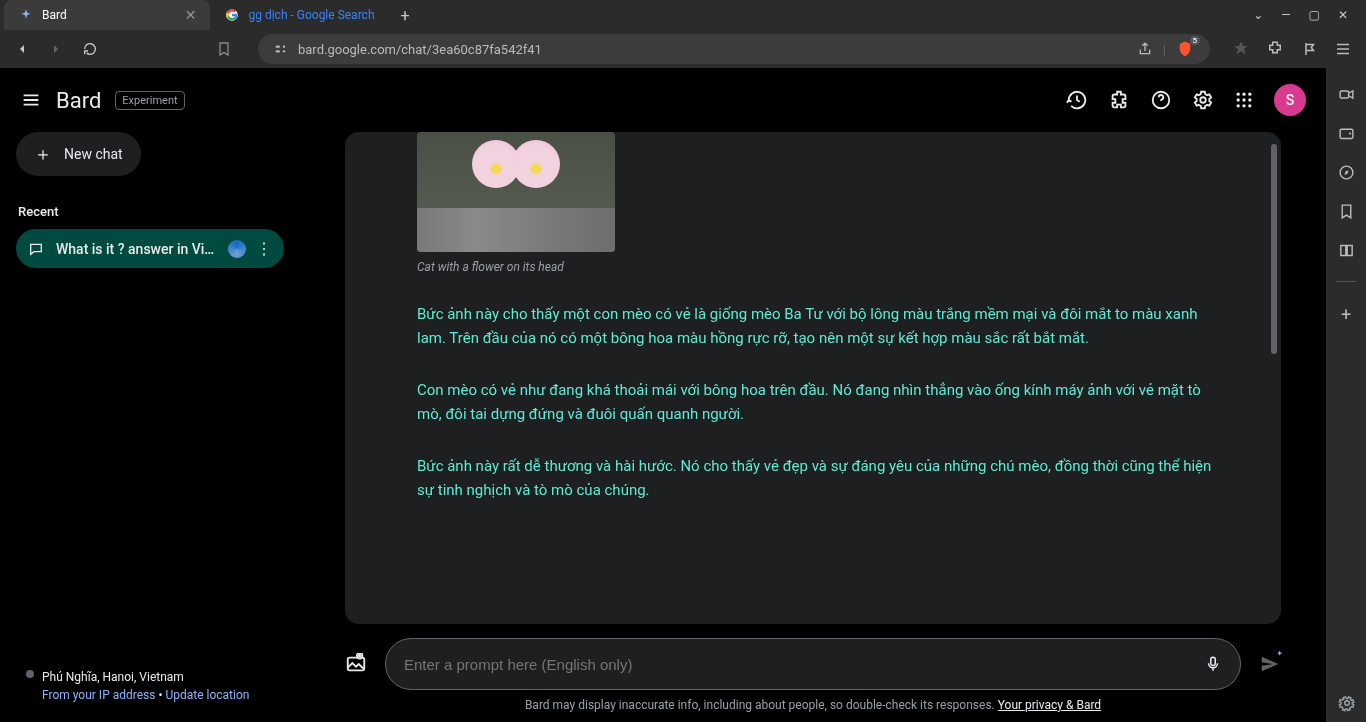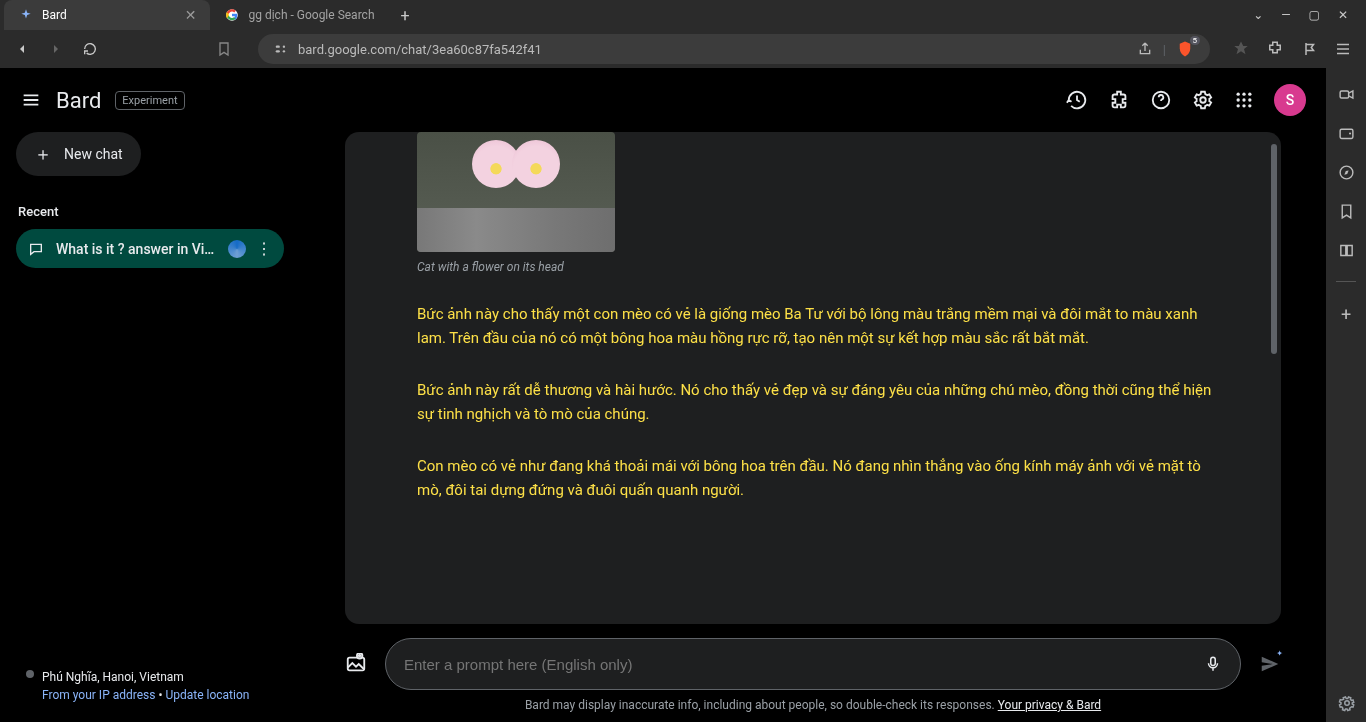--- a/index.html
+++ b/index.html
@@ -7,21 +7,21 @@
   width: 1366px; height: 722px;
   font-family: -apple-system, BlinkMacSystemFont, "Segoe UI", Roboto, Arial, sans-serif;
   background: #1a1a1a; color: #e8eaed; overflow: hidden;
   display: flex; flex-direction: column;
 }
 .titlebar {
   height: 30px; background: #2b2b2b; display: flex; align-items: center;
   padding: 0 4px;
 }
 .tab { display: flex; align-items: center; gap: 8px; padding: 0 14px; height: 30px;
-  font-size: 12px; color: #a3a3a3; position: relative; }
+  font-size: 12px; color: #3b82f6; position: relative; }
 .tab.active { background: #3b3b3b; border-radius: 8px 8px 0 0; color: #fff; }
 .tab .favicon { width: 16px; height: 16px; display:flex;align-items:center;justify-content:center; }
 .tab .close { font-size: 14px; color: #999; }
 .tab-plus { padding: 0 12px; color: #c9c9c9; font-size: 16px; }
 .title-spacer { flex: 1; }
 .win-controls { display: flex; gap: 18px; padding-right: 14px; color: #c9c9c9; }
 .win-controls span { font-size: 12px; }
 
 .navbar {
   height: 38px; background: #2b2b2b; display: flex; align-items: center;
@@ -95,21 +95,21 @@
   position: relative; overflow:hidden; border-radius:4px;
 }
 .flower{ position:absolute; top:8px; left:50%; transform:translateX(-50%);
   display:flex; }
 .petal{ width:48px; height:48px; background:radial-gradient(circle at 50% 60%, #f4d95a 14%, #f3d2e0 16%, #f3d2e0 60%, #e9b9cf 100%);
   border-radius:50% 50% 50% 50%; }
 .petal:first-child{ margin-right:-8px;}
 .cat-ears{ position:absolute; bottom:0; left:0; right:0; height:44px;
   background:linear-gradient(90deg, #787878 0%, #8a8a8a 30%, #787878 70%, #6e6e6e 100%);}
 .img-caption { font-size: 12px; color: #9aa0a6; margin-top: 8px; font-style: italic; }
-.resp-para { font-size: 15px; line-height: 1.6; color: #fde047; margin-top: 28px; }
+.resp-para { font-size: 15px; line-height: 1.6; color: #5eead4; margin-top: 28px; }
 .resp-actions { display:flex; gap:28px; align-items:center; padding: 46px 0 0 72px; }
 
 .input-row { display:flex; align-items:center; gap:18px; padding: 4px 0 8px 0;}
 .img-upload { color:#e8eaed; font-size:20px;}
 .prompt-box { flex:1; background:#1e1f20; border:1px solid #5f6368; border-radius:26px;
   height:52px; display:flex; align-items:center; padding:0 18px; gap:12px;}
 .prompt-input { flex:1; background:transparent; border:none; outline:none;
   color:#9aa0a6; font-size:15px;}
 .mic-ic{ font-size:18px; color:#e8eaed;}
 .send-ic{ color:#5f6368; font-size:20px; position:relative;}
@@ -320,22 +320,22 @@
           <div class="response-inner">
             <div class="cat-img">
               <div class="cat-ears"></div>
               <div class="flower">
                   <div class="petal"></div>
                   <div class="petal"></div>
                 </div>
             </div>
             <div class="img-caption">Cat with a flower on its head</div>
             <div class="resp-para">Bức ảnh này cho thấy một con mèo có vẻ là giống mèo Ba Tư với bộ lông màu trắng mềm mại và đôi mắt to màu xanh lam. Trên đầu của nó có một bông hoa màu hồng rực rỡ, tạo nên một sự kết hợp màu sắc rất bắt mắt.</div>
+            <div class="resp-para">Con mèo có vẻ như đang khá thoải mái với bông hoa trên đầu. Nó đang nhìn thẳng vào ống kính máy ảnh với vẻ mặt tò mò, đôi tai dựng đứng và đuôi quấn quanh người.</div>
             <div class="resp-para">Bức ảnh này rất dễ thương và hài hước. Nó cho thấy vẻ đẹp và sự đáng yêu của những chú mèo, đồng thời cũng thể hiện sự tinh nghịch và tò mò của chúng.</div>
-            <div class="resp-para">Con mèo có vẻ như đang khá thoải mái với bông hoa trên đầu. Nó đang nhìn thẳng vào ống kính máy ảnh với vẻ mặt tò mò, đôi tai dựng đứng và đuôi quấn quanh người.</div>
           </div>
           <div class="resp-actions">
             
             
             
             
             
           </div>
         </div>
 

